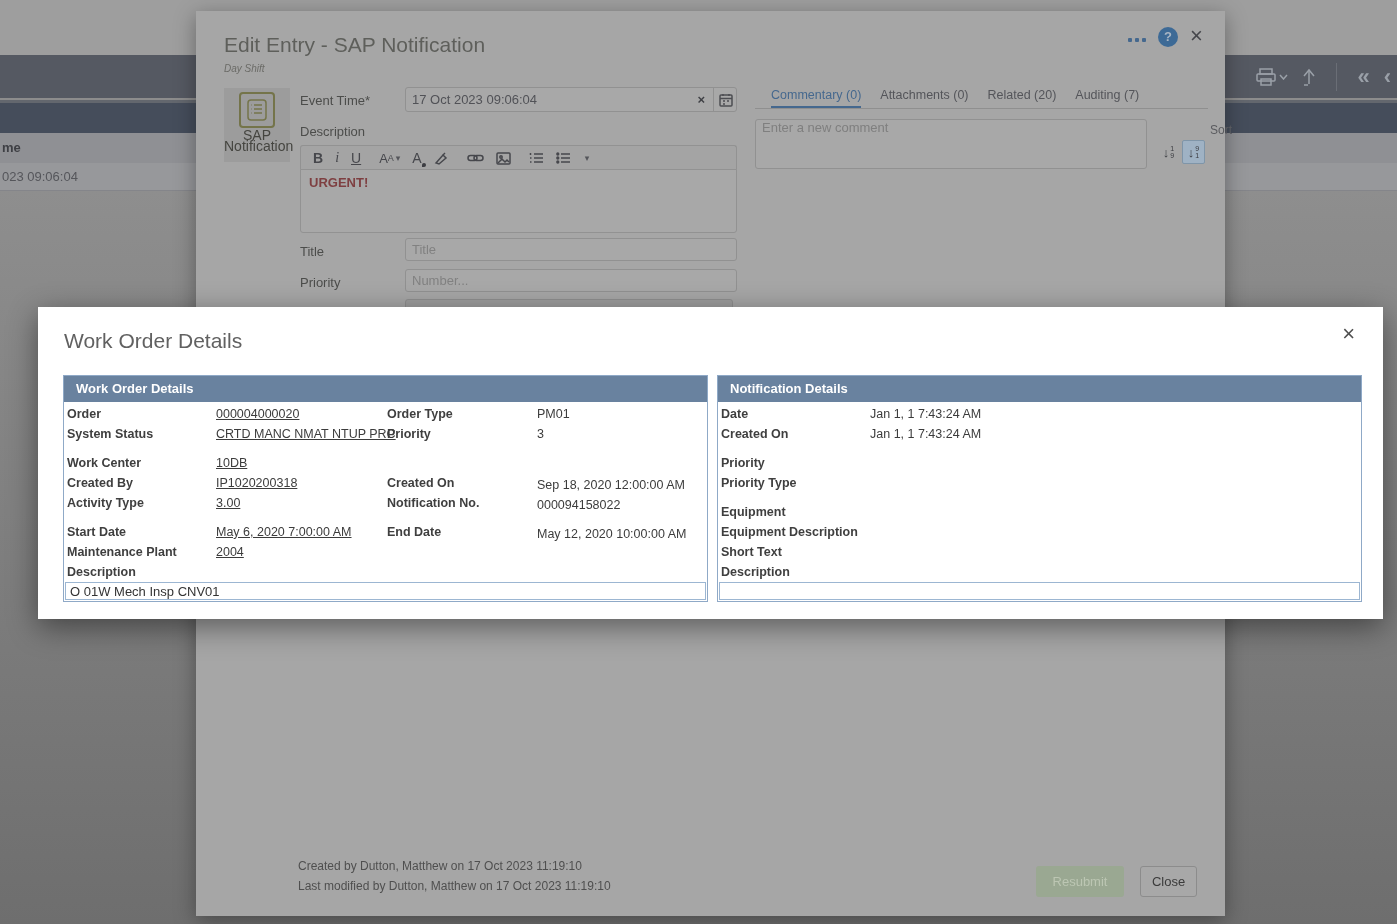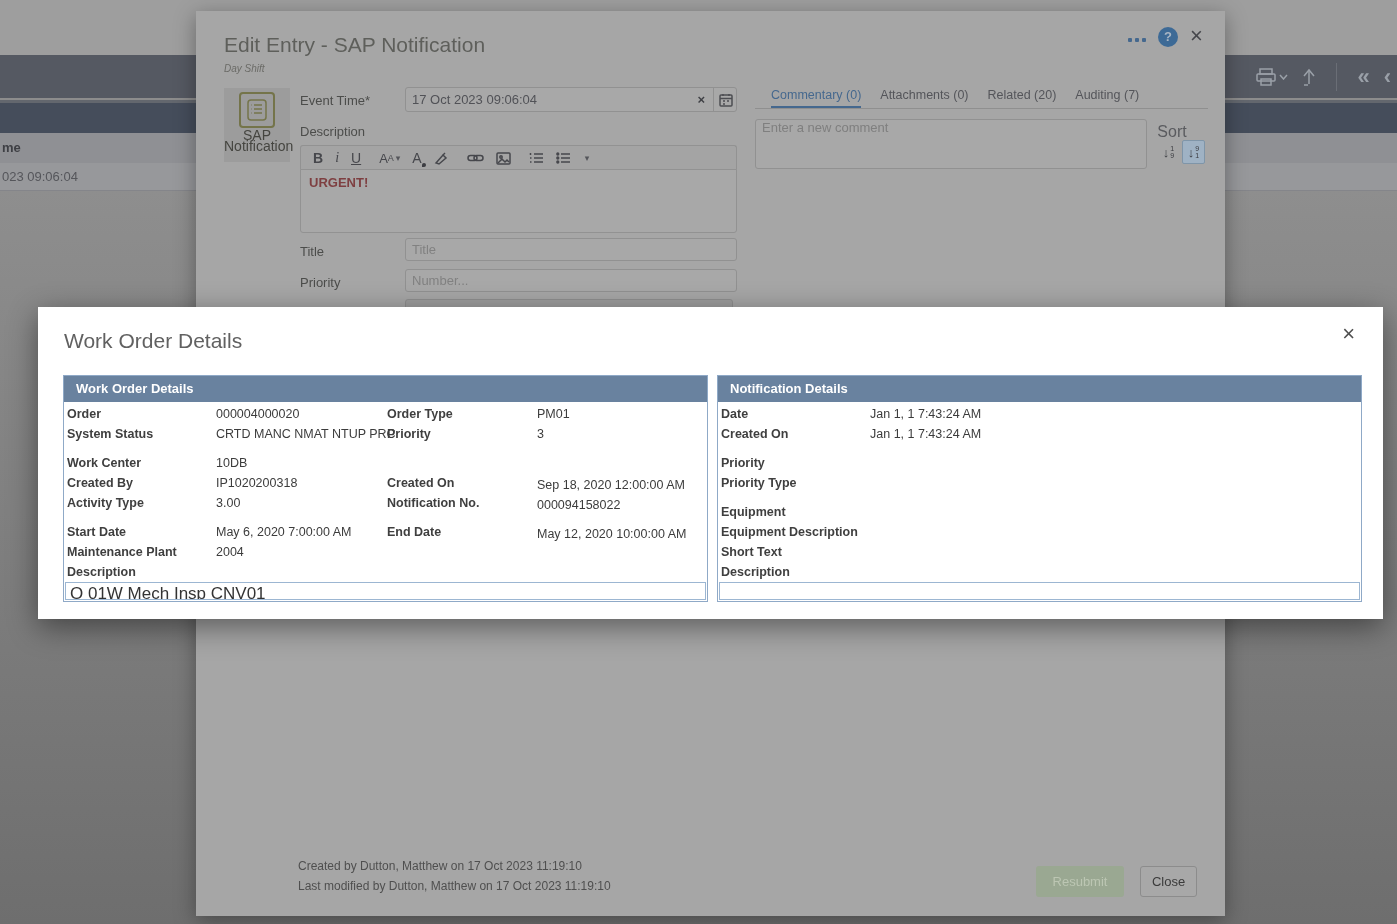--- a/index.html
+++ b/index.html
@@ -79,21 +79,21 @@
   .title-wrap { left:209px; top:227px; width:332px; height:23px; } .title-wrap input { width:100%; height:100%; }
   .prio-label { left:104px; top:264px; }
   .prio-wrap { left:209px; top:258px; width:332px; height:23px; } .prio-wrap input { width:100%; height:100%; }
   .cut-field { left:209px; top:288px; width:328px; height:14px; background:#9d9d9d; border:1px solid #8f8f8f; border-radius:3px 3px 0 0; }
 
   .tabs { left:559px; top:77px; width:453px; height:21px; border-bottom:1px solid #8f8f8f; display:flex; gap:19px; }
   .tab { font-size:12.5px; color:#54555a; padding-bottom:5px; cursor:pointer; white-space:nowrap; }
   .tab.active { color:#45688e; border-bottom:2px solid #45688e;margin-left:16px; }
   .comment-box { left:559px; top:108px; width:392px; height:50px; resize:none; }
   .comment-box::placeholder { color:#7f7f7f; opacity:1; }
-  .sort-label { left:953px; top:112px; width:46px; text-align:center; font-size:16px; color:#5a5b5f; }
+  .sort-label { left:1002px; top:112px; width:46px; text-align:center; font-size:12px; color:#5a5b5f; }
   .sort-btns { left:961px; top:129px; display:flex; gap:2px; }
   .sort-btn { width:23px; height:24px; display:flex; align-items:center; justify-content:center; cursor:pointer;
               border:1px solid transparent; border-radius:2px; color:#3a3b40; }
   .sort-btn.active { background:#9fb2c4; border-color:#7f95a8; }
   .sort-btn .ar { font-size:13px; font-weight:bold; }
   .sort-btn .dg { display:flex; flex-direction:column; font-size:7px; line-height:7px; margin-left:1px; }
 
   .foot-1 { left:102px; top:848px; font-size:12px; color:#4f4f4f; }
   .foot-2 { left:102px; top:868px; font-size:12px; color:#4f4f4f; }
   .btn-resubmit { left:840px; top:855px; width:88px; height:31px; background:#9aa892; color:#bcc6b3;
@@ -107,25 +107,25 @@
   .wo-title { left:26px; top:22px; font-size:21px; color:#616161; }
   .wo-close { right:28px; top:14px; font-size:22px; color:#4f4f4f; cursor:pointer; }
   .panel { top:68px; width:645px; height:227px; border:1px solid #8fa9c7; background:#fff; }
   .panel-left { left:25px; } .panel-right { left:679px; }
   .panel-head { height:26px; background:#69829f; color:#ffffff; font-size:13px; font-weight:bold;
                 line-height:26px; padding-left:12px; }
   .panel-body { position:relative; height:199px; font-size:12.5px; color:#3c3c3c; }
   .frow { position:absolute; left:3px; right:3px; height:18px; }
   .fl { position:absolute; font-weight:bold; color:#3f3f3f; white-space:nowrap; }
   .fv { position:absolute; color:#3c3c3c; white-space:nowrap; }
-  .fl.p1 { left:0; } .fv.p1 { left:149px; } .fl.p2 { left:320px; } .fv.p2 { left:470px; }
+  .fl.p1 { left:0; } .fv.p1 { left:149px;text-decoration:underline; } .fl.p2 { left:320px; } .fv.p2 { left:470px; }
   .nlab { position:absolute; left:0; font-weight:bold; color:#3f3f3f; }
   .nval { position:absolute; left:149px; color:#3c3c3c; }
   .desc-box { position:absolute; left:1px; right:1px; top:180px; height:18px; border:1px solid #9cb6d2;
-              font-size:17px; color:#333; padding:1px 4px; white-space:nowrap; overflow:hidden; }
+              font-size:13px; color:#333; padding:1px 4px; white-space:nowrap; overflow:hidden; }
 
   svg { stroke:currentColor; fill:none; stroke-width:1.5; }
 </style>
 </head>
 <body>
 
 <div id="base" class="abs">
   <div class="abs b-top"></div>
   <div class="abs b-toolbar">
     <span style="display:flex;align-items:center;gap:3px;">

